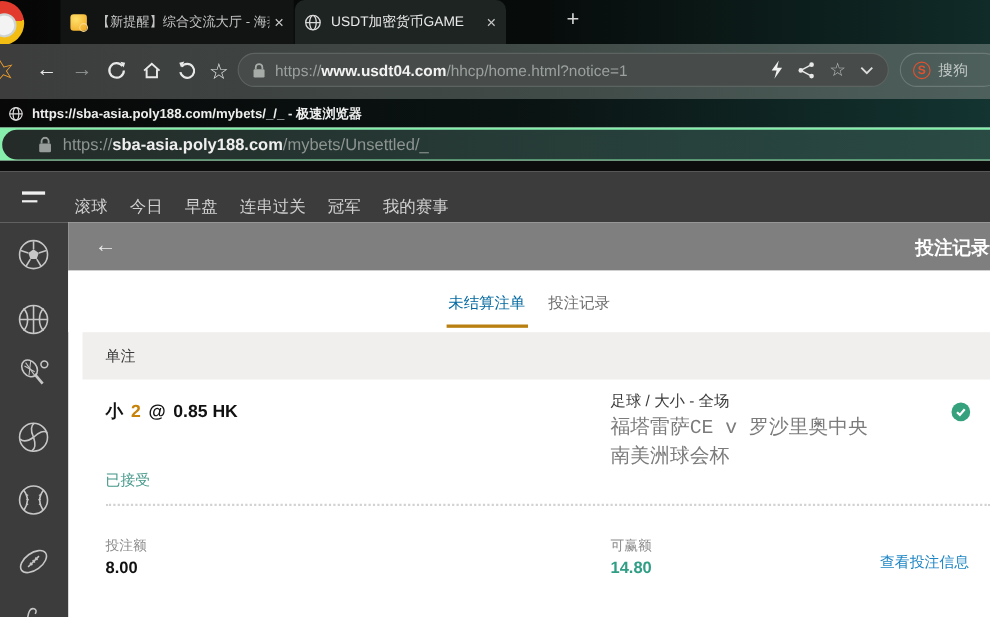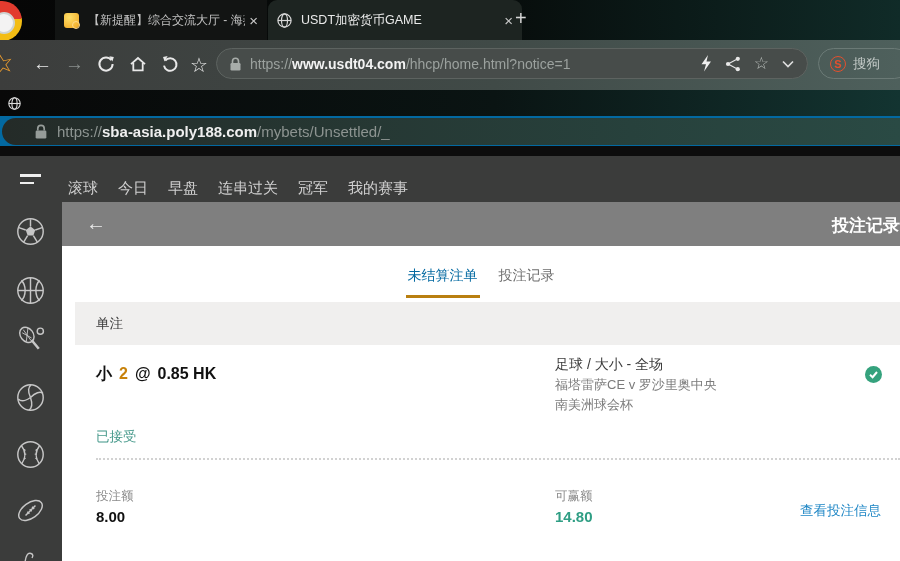--- a/index.html
+++ b/index.html
@@ -9,21 +9,21 @@
 
   
   .tabbar { position:absolute; left:0; top:0; width:900px; height:40px;
             background:linear-gradient(90deg,#060606 0%,#070c0b 55%,#102b28 100%); }
   .browser-logo { position:absolute; left:-18px; top:1px; width:40px; height:40px; border-radius:50%;
             background:conic-gradient(from -40deg,#e23b2e 0 34%,#f3bd14 34% 72%,#ececec 72% 100%); }
   .browser-logo::after { content:""; position:absolute; left:11px; top:11px; width:18px; height:18px;
             border-radius:50%; background:#f3f3f3; border:2px solid #cfd4d2; }
   .tab { position:absolute; top:0; height:40px; display:flex; align-items:center; padding:0 9px; }
   .tab1 { left:55px; width:212px; background:#121413; }
-  .tab2 { left:268px; width:254px; background:#1d2421; border-radius:9px 9px 0 0;align-items:center; }
+  .tab2 { left:268px; width:192px; background:#1d2421; border-radius:9px 9px 0 0;align-items:center; }
   .tab-title { flex:1; font-size:12px; color:#c3c3c3; white-space:nowrap; overflow:hidden; margin-left:9px; }
   .tab2 .tab-title { color:#eaeaea; font-size:12.5px; }
   .tab-close { color:#c9c9c9; font-size:15px; margin-left:4px; cursor:default; }
   .fav-yellow { position:relative; width:15px; height:15px; border-radius:3px;
             background:radial-gradient(circle at 35% 30%,#ffe06a,#f0a51f); flex:none; }
   .fav-yellow::after { content:""; position:absolute; right:-1px; bottom:-1px; width:6px; height:6px;
             border-radius:50%; border:1.5px solid #ffd98a; }
   .newtab { position:absolute; left:515px; top:7px; font-size:20px; color:#d5d5d5; }
 
   
@@ -43,21 +43,21 @@
             border:1px solid #6b7a76; display:flex; align-items:center; padding:0 11px; }
   .sogou-logo { width:16px; height:16px; border-radius:50%; border:1.5px solid #e2502e; color:#e2502e;
             font-size:11px; font-weight:bold; display:flex; align-items:center; justify-content:center; }
   .sogou-label { margin-left:7px; color:#c3cac7; font-size:13.5px; }
 
   
   .popup-title { position:absolute; left:0; top:90px; width:900px; height:26px;
             background:linear-gradient(90deg,#080808 0%,#0a1413 55%,#133431 100%);
             display:flex; align-items:center; padding-left:8px; }
   .popup-title-text { margin-left:8px; color:#ededed; font-size:12px; font-weight:bold; }
-  .popup-urlrow { position:absolute; left:0; top:116px; width:900px; height:30px; background:#0369a1; }
+  .popup-urlrow { position:absolute; left:0; top:116px; width:900px; height:30px; background:#86efac; }
   .popup-pill { position:absolute; left:2px; top:1.5px; width:898px; height:27px; border-radius:14px 0 0 14px;
             background:linear-gradient(90deg,#242b28 0%,#27413c 70%,#2a4a44 100%);
             display:flex; align-items:center; padding-left:33px; }
   .popup-url { margin-left:10px; font-size:15px; color:#8d9491; }
   .popup-url b { color:#efefef; font-weight:bold; }
   .gap-black { position:absolute; left:0; top:146px; width:900px; height:10px; background:#0c0c0c; }
 
   
   .navbar { position:absolute; left:0; top:156px; width:900px; height:46px; background:#3b3c3b;
             display:flex; align-items:center; }
@@ -85,21 +85,21 @@
             background:#b97f10; }
 
   .section-bar { position:absolute; left:75px; top:100px; width:825px; height:43px; background:#f0efee;
             display:flex; align-items:center; padding-left:21px; font-size:13.5px; color:#3a3a3a; }
 
   .bet-pick { position:absolute; left:96px; top:162px; font-size:16px; font-weight:bold; color:#111; }
   .bet-pick .hcap { color:#c8820a; margin:0 7px; }
   .bet-pick .at { margin-right:7px; font-weight:bold; }
   .bet-market-block { position:absolute; left:555px; top:154px; }
   .bet-market { font-size:14px; color:#3c3c3c; }
-  .bet-match, .bet-league { font-size:13px; color:#7b7b7b; margin-top:2px; }
+  .bet-match, .bet-league { font-size:18px; color:#7b7b7b; margin-top:2px;font-family:Liberation Mono, monospace; }
   .check { position:absolute; left:865px; top:164px; width:17px; height:17px; border-radius:50%;
             background:#35a27d; display:flex; align-items:center; justify-content:center; }
   .bet-status { position:absolute; left:96px; top:226px; font-size:13.5px; color:#46998b;text-align:center; }
   .dotted { position:absolute; left:96px; top:256px; width:804px; border-top:2px dotted #d2d2d2; }
   .amount-label { font-size:12.5px; color:#8b8b8b;margin-top:12px; }
   .amount-value { font-size:15px; font-weight:bold; color:#111; margin-top:3px; }
   .stake-col { position:absolute; left:96px; top:274px; }
   .win-col { position:absolute; left:555px; top:274px; }
   .win-col .amount-value { color:#2f9e84; }
   .details-link { position:absolute; left:800px; top:300px; font-size:13.5px; color:#1e86c5; }
@@ -202,20 +202,21 @@
   </div>
 
   <div class="popup-title">
     <span>
       <svg width="13" height="13" viewBox="0 0 13 13" fill="none" stroke="#dddddd" stroke-width="1.1">
         <circle cx="6.5" cy="6.5" r="5.7"></circle>
         <ellipse cx="6.5" cy="6.5" rx="2.6" ry="5.7"></ellipse>
         <line x1="0.9" y1="6.5" x2="12.1" y2="6.5"></line>
       </svg>
     </span>
+    <span class="popup-title-text">https://sba-asia.poly188.com/mybets/_/_ - 极速浏览器</span>
   </div>
 
   <div class="popup-urlrow">
     <div class="popup-pill">
       <span>
         <svg width="12" height="15" viewBox="0 0 11 14" fill="#969c99">
           <rect x="0.5" y="6" width="10" height="7.5" rx="1.2"></rect>
           <path d="M2.5 6 V4.2 A3 3 0 0 1 8.5 4.2 V6" fill="none" stroke="#969c99" stroke-width="1.6"></path>
         </svg>
       </span>

